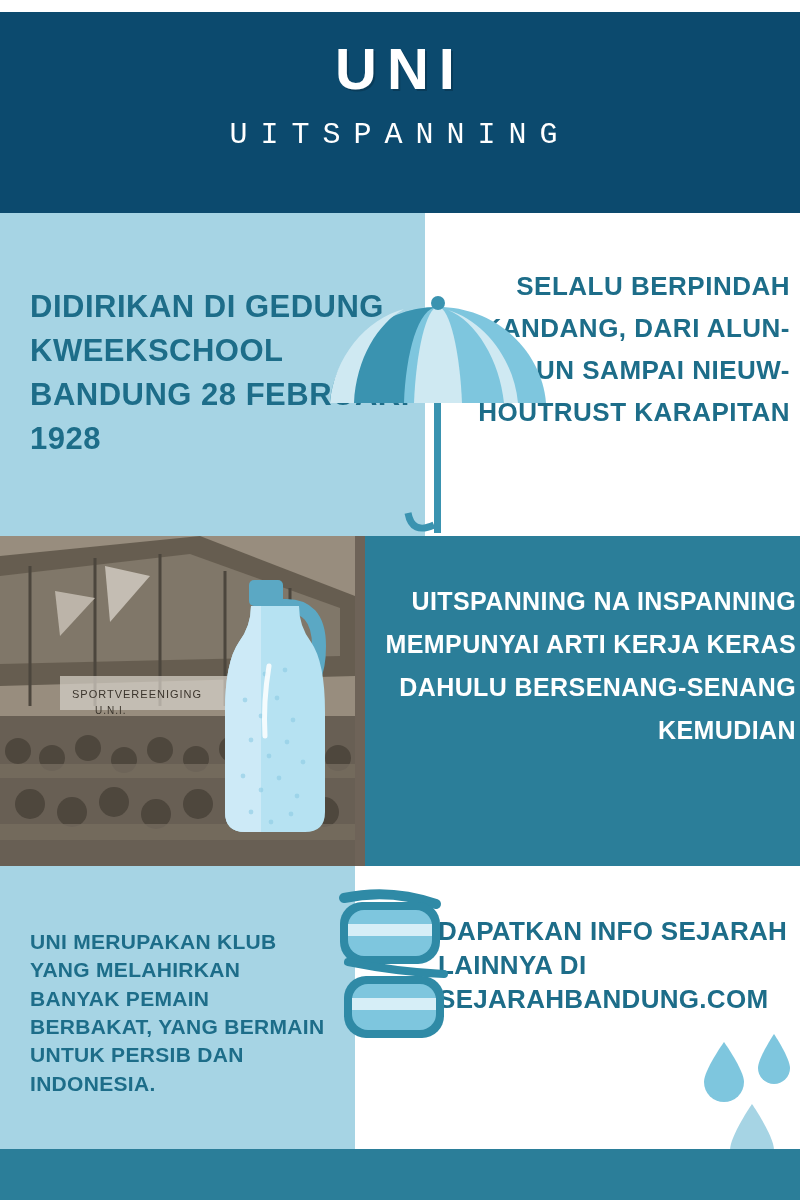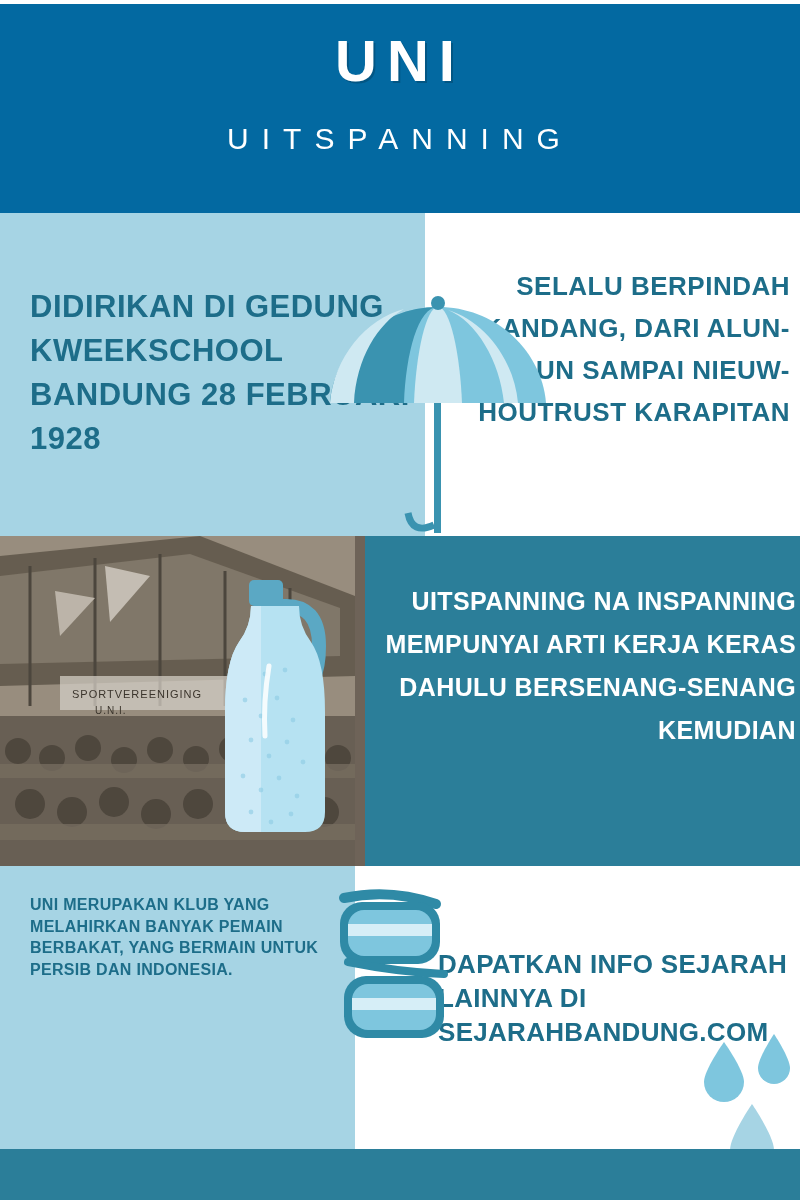--- a/index.html
+++ b/index.html
@@ -14,44 +14,45 @@
     position: relative;
     width: 800px;
     height: 1200px;
     background: #ffffff;
     overflow: hidden;
   }
 
   
   .header {
     position: absolute;
-    left: 0; top: 4px;
+    left: 0; top: 12px;
     width: 800px;
     height: 213px;
-    background: #0369a1;
+    background: #0c4a6e;
     text-align: center;
     color: #ffffff;
   }
   .header-title {
     margin: 0;
     padding-top: 28px;
     font-size: 58px;
     font-weight: bold;
     letter-spacing: 10px;
     line-height: 1;
     color: #ffffff;
     text-shadow: 2px 2px 0 rgba(0,0,0,0.18);
   }
   .header-sub1 {
-    margin: 12px;
+    margin: 0;
     padding-top: 22px;
     font-size: 30px;
     letter-spacing: 13px;
     line-height: 1;
     font-weight: 400;
+    font-family: Liberation Mono, monospace;
   }
   .header-sub2 {
     margin: 0;
     padding-top: 22px;
     font-size: 30px;
     letter-spacing: 13px;
     line-height: 1;
     font-weight: 400;
   }
 
@@ -130,31 +131,31 @@
   
   .band-lightblue2 {
     position: absolute;
     left: 0; top: 866px;
     width: 355px;
     height: 283px;
     background: #a6d4e4;
   }
   .club-text {
     position: absolute;
-    left: 30px; top: 894px;
+    left: 30px; top: 928px;
     width: 300px;
-    font-size: 16px;
+    font-size: 21px;
     font-weight: bold;
     line-height: 1.35;
     color: #1d6d89;
     letter-spacing: 0.3px;
   }
   .info-text {
     position: absolute;
-    left: 438px; top: 948px;
+    left: 438px; top: 915px;
     width: 350px;
     font-size: 26px;
     font-weight: bold;
     line-height: 1.3;
     color: #1d6d89;
     letter-spacing: 0.3px;
   }
   .glasses {
     position: absolute;
     left: 330px;

